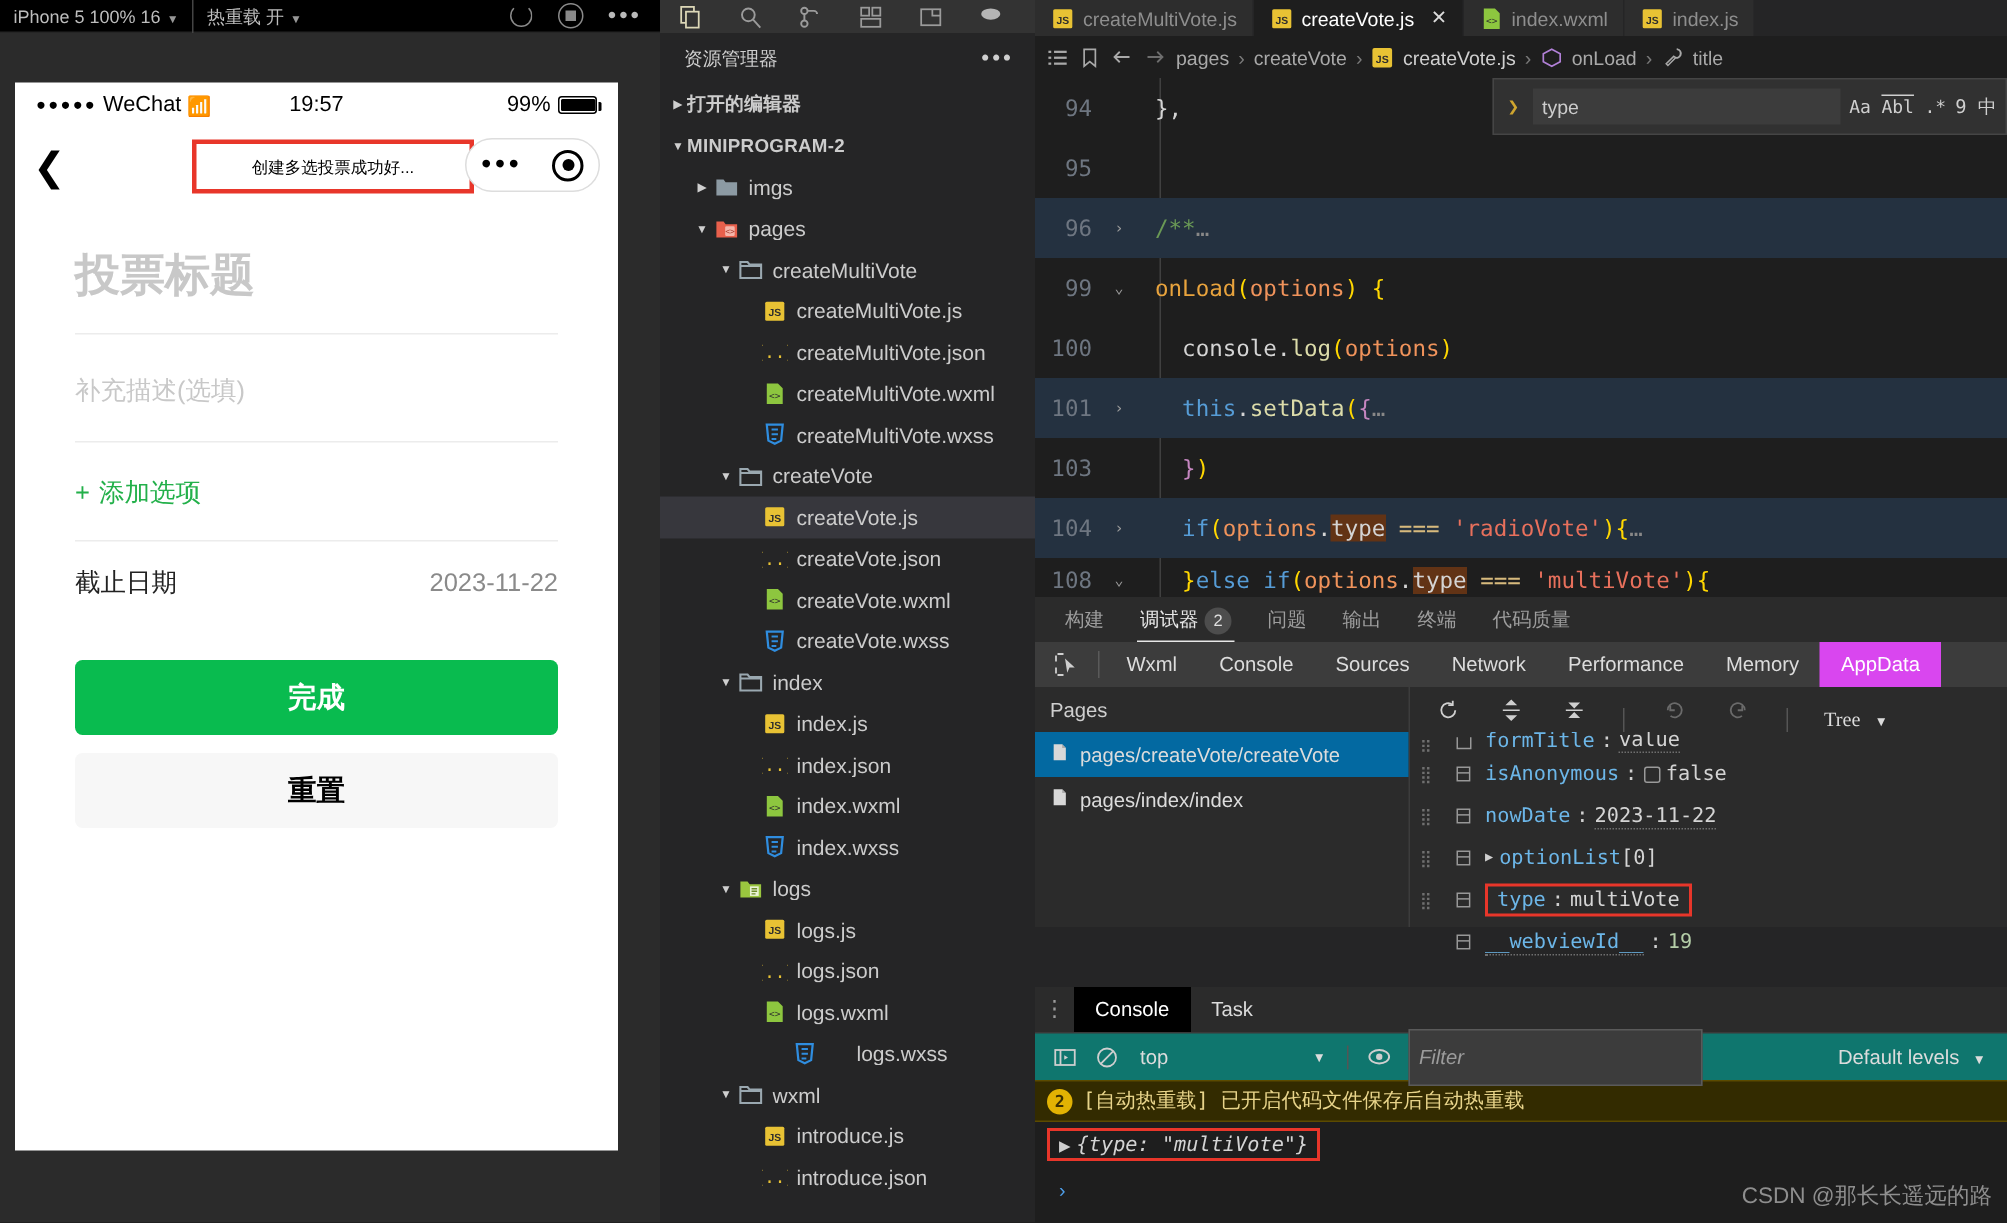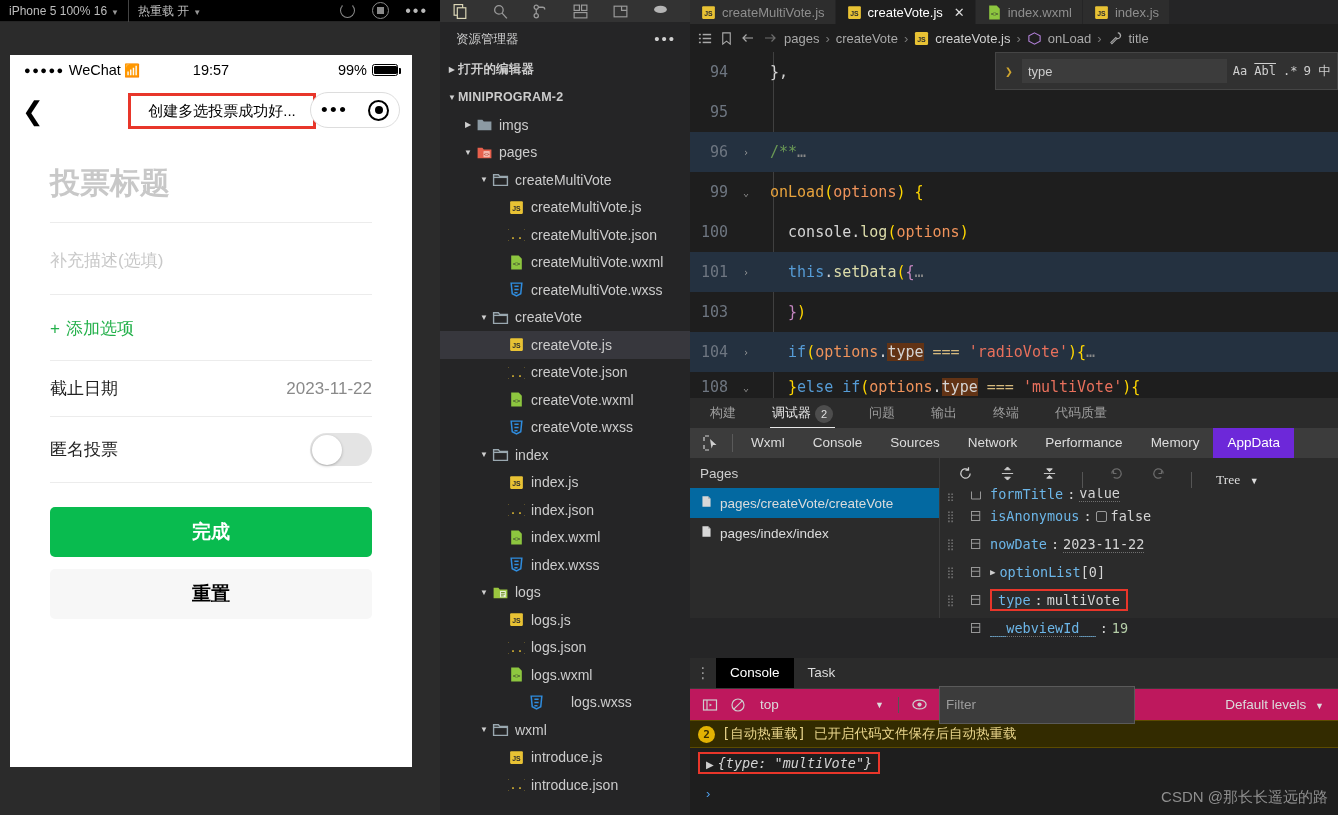--- a/index.html
+++ b/index.html
@@ -38,21 +38,21 @@
   .ps-right { margin-left:auto; display:flex; align-items:center; gap:5px; position:relative; z-index:2;}
   .batt { width:26px; height:12px; border:1.3px solid #000; border-radius:2.5px; position:relative; }
   .batt::after { content:""; position:absolute; right:-3.5px; top:3px; width:2px; height:6px;
      background:#000; border-radius:0 1px 1px 0; }
   .batt i { position:absolute; left:1px; top:1px; bottom:1px; width:95%; background:#000; border-radius:1px; display:block;}
 
   .phone-nav { height:52px; display:flex; align-items:center; position:relative; padding:0 12px; }
   .nav-back { font-size:26px; color:#000; font-weight:300; width:30px; line-height:1; }
   .nav-title-box { position:absolute; left:118px; top:8px; width:188px; height:36px;
      border:3px solid #e8362a; display:flex; align-items:center; justify-content:center;
-     font-size:15px; color:#000;text-align:center; }
+     font-size:11px; color:#000;text-align:center; }
   .nav-caps { position:absolute; right:12px; top:7px; width:90px; height:36px; border:1.2px solid #ddd;
      border-radius:18px; display:flex; align-items:center; justify-content:space-around; background:#fff;}
   .caps-dots { letter-spacing:2.5px; font-size:19px; line-height:8px; color:#000; }
   .caps-circle { width:21px; height:21px; border:2px solid #000; border-radius:50%; position:relative; }
   .caps-circle::after { content:""; position:absolute; left:4.5px; top:4.5px; width:8px; height:8px;
      background:#000; border-radius:50%; }
 
   .phone-body { padding:0 40px; }
   .f-title { font-size:30px; font-weight:bold; color:#c8c8c8; padding:26px 0 18px;
      border-bottom:1px solid #ececec; font-family:"DejaVu Sans","Liberation Sans",sans-serif;}
@@ -131,32 +131,32 @@
   .findwidget { position:absolute; right:0; top:0; width:343px; height:38px; background:#313131;
      border:1px solid #454545; display:flex; align-items:center; padding:0 6px; gap:6px; z-index:5; }
   .fw-chev { color:#cfa52f; font-size:13px; width:14px; text-align:center; }
   .fw-input { flex:1; height:24px; background:#3c3c3c; display:flex; align-items:center;
      padding:0 6px; color:#cccccc; font-size:13px; font-family:"Liberation Sans",sans-serif; }
   .fw-icons { display:flex; align-items:center; gap:7px; color:#cfcfcf; font-size:12px; margin-left:auto;}
   .fw-count { color:#cfcfcf; font-size:12.5px; white-space:nowrap; }
 
   
   .debug { position:absolute; left:690px; top:398px; width:648px; height:417px; background:#252526; }
-  .dbg-tabs { height:30px; display:flex; align-items:center; gap:12px; padding:0 8px; background:#2b2b2b; }
+  .dbg-tabs { height:30px; display:flex; align-items:center; gap:0; padding:0 8px; background:#2b2b2b; }
   .dbg-tab { padding:0 12px; height:30px; line-height:30px; font-size:13px; color:#9d9d9d; position:relative;}
   .dbg-tab.active { color:#e7e7e7; }
   .dbg-tab.active::after { content:""; position:absolute; left:10px; right:10px; bottom:0; height:1.5px; background:#e7e7e7; }
   .badge { display:inline-flex; align-items:center; justify-content:center; width:18px; height:18px;
      border-radius:50%; background:#4d4d4d; color:#e0e0e0; font-size:11px; margin-left:4px; vertical-align:middle;}
 
   .dt-bar { height:30px; background:#3c3c3c; display:flex; align-items:center; gap:0; padding-left:4px; }
   .dt-cursor { width:34px; height:30px; display:flex; align-items:center; justify-content:center; color:#cfcfcf;}
   .dt-div { width:1px; height:18px; background:#5a5a5a; margin:0 4px; }
   .dt-tab { padding:0 14px; height:30px; line-height:30px; font-size:13.5px; color:#dcdcdc; }
-  .dt-tab.active { background:#6d28d9; color:#ffffff; }
+  .dt-tab.active { background:#d946ef; color:#ffffff; }
 
   .dbg-body { display:flex; height:160px; background:#2b2b2b; }
   .pages-pane { width:250px; border-right:1px solid #3c3c3c; }
   .pages-head { height:30px; display:flex; align-items:center; padding:0 10px; font-size:13.5px; color:#cfcfcf;}
   .page-row { height:30px; display:flex; align-items:center; gap:7px; padding:0 10px; font-size:13.5px; color:#dcdcdc;}
   .page-row.sel { background:#0369a1; }
   .appdata-pane { flex:1; position:relative; }
   .ad-toolbar { height:30px; display:flex; align-items:flex-end; gap:12px; padding-left:10px; color:#cfcfcf;font-family:Liberation Serif, serif; }
   .ad-btn { width:30px; height:30px; display:flex; align-items:center; justify-content:center; font-size:14px; }
   .ad-btn.dim { color:#6a6a6a; }
@@ -174,27 +174,27 @@
   .ad-check { display:inline-block; width:11px; height:11px; border:1.4px solid #9a9a9a; border-radius:2px;
      vertical-align:middle; margin-right:4px; }
   .redbox { border:2.5px solid #e8362a; padding:1px 6px; }
 
   
   .console { position:absolute; left:0; bottom:0; width:648px; height:157px; background:#1e1e1e; }
   .cons-tabs { height:30px; display:flex; align-items:center; background:#2b2b2b; }
   .cons-kebab { width:26px; text-align:center; color:#9a9a9a; font-size:15px; line-height:8px; }
   .cons-tab { padding:0 14px; height:30px; line-height:30px; font-size:13.5px; color:#dcdcdc; }
   .cons-tab.active { background:#000; color:#fff; }
-  .cons-toolbar { height:32px; display:flex; align-items:center; gap:0; background:#be185d;
+  .cons-toolbar { height:32px; display:flex; align-items:center; gap:0; background:#0f766e;
      border-top:1px solid #3a3a3a; padding:0 6px;justify-content:center; }
   .ct-btn { width:28px; height:32px; display:flex; align-items:center; justify-content:center; color:#cfcfcf; font-size:14px;}
   .ct-select { display:flex; align-items:center; justify-content:space-between; width:140px;
      padding:0 8px; font-size:13.5px; color:#dcdcdc; }
   .ct-filter { flex:0 0 196px; height:38px; background:#3c3c3c; border:1px solid #5a5a5a;
-     display:flex; align-items:center; padding:0 6px; font-size:13.5px; color:#9c9c9c; margin-left:6px; }
+     display:flex; align-items:center; padding:0 6px; font-size:13.5px; color:#9c9c9c; margin-left:6px;font-style:italic; }
   .ct-levels { margin-left:auto; font-size:13.5px; color:#dcdcdc; padding-right:8px; }
   .cons-warn { height:28px; display:flex; align-items:center; gap:7px; padding:0 8px;
      background:#332b00; border-top:1px solid #5c4b00; border-bottom:1px solid #5c4b00;
      color:#e8d48a; font-size:13.5px; font-family:"DejaVu Sans Mono","Liberation Mono",monospace;}
   .warn-badge { width:17px; height:17px; border-radius:50%; background:#e2b203; color:#3b2f00;
      display:flex; align-items:center; justify-content:center; font-size:11px; font-weight:bold; }
   .cons-row { height:30px; display:flex; align-items:center; padding:0 8px; }
   .cons-obj { font-family:"DejaVu Sans Mono","Liberation Mono",monospace; font-size:13.5px;
      font-style:italic; color:#d4d4d4; }
   .cons-prompt { color:#4f9fea; font-size:13px; padding:0 8px; }
@@ -250,24 +250,20 @@
 
       <div class="phone-body">
         <div class="f-title">投票标题</div>
         <div class="f-desc">补充描述(选填)</div>
         <div class="f-add">
           <span class="plus">+</span><span>添加选项</span>
         </div>
         <div class="f-row">
           <span class="f-label">截止日期</span>
           <span class="f-value">2023-11-22</span>
-        </div>
-        <div class="f-row f-divider">
-          <span class="f-label">匿名投票</span>
-          <span class="switch"></span>
         </div>
         <div class="btns">
           <div class="btn-primary">完成</div>
           <div class="btn-secondary">重置</div>
         </div>
       </div>
     </div>
   </div>
 
   <div class="act-strip">

